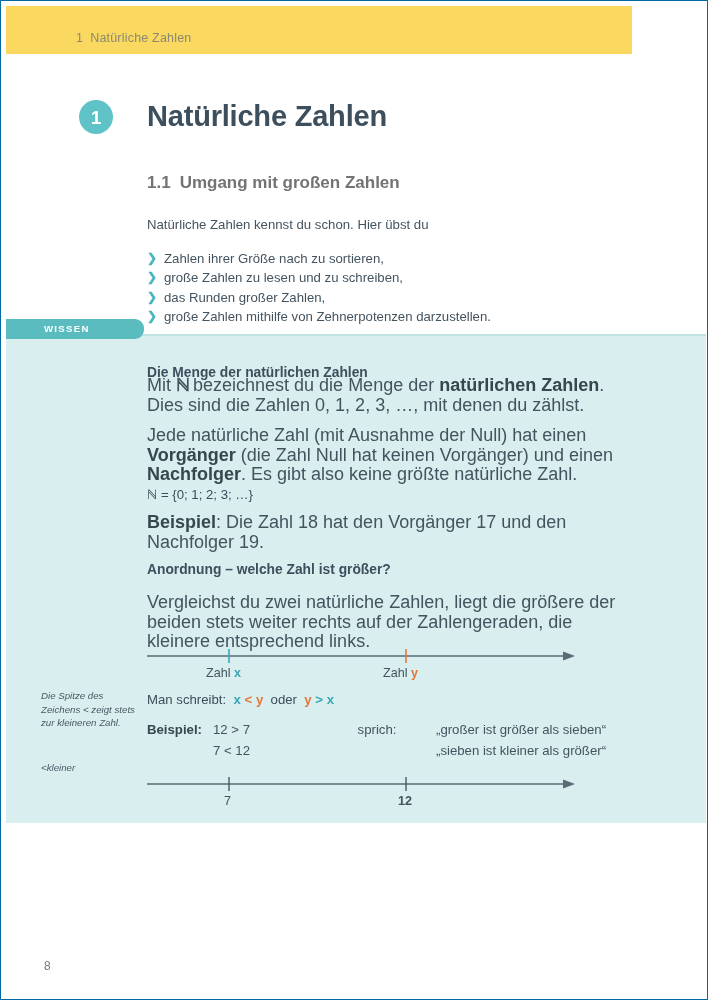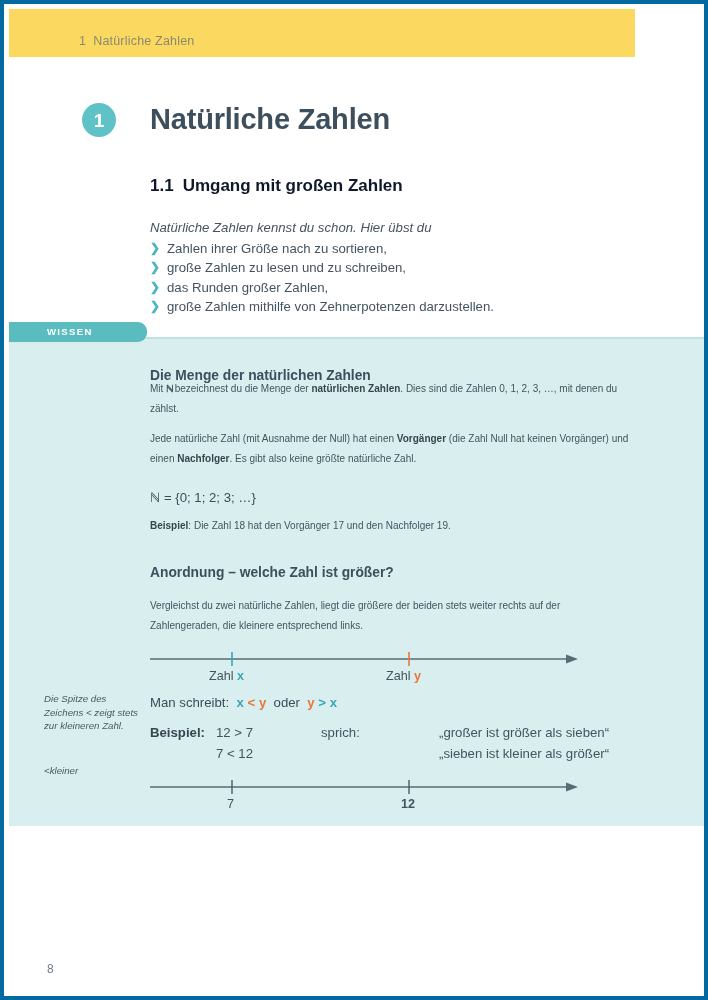--- a/index.html
+++ b/index.html
@@ -15,21 +15,21 @@
     font-family: "Liberation Sans", sans-serif;
     color: #3c4c5a;
   }
 
   .page {
     position: absolute;
     left: 0; top: 0;
     width: 708px;
     height: 1000px;
     background: #ffffff;
-    border: 4px solid #0369a1;
+    border: 1px solid #0369a1;
     box-sizing: border-box;
     overflow: hidden;
   }
 
   
   .running-head {
     position: absolute;
     left: 5px;
     top: 5px;
     width: 626px;
@@ -77,36 +77,36 @@
     white-space: nowrap;
   }
 
   
   .section-head {
     position: absolute;
     left: 146px;
     top: 172px;
     font-size: 17px;
     font-weight: bold;
-    color: #0f172a;
+    color: #737373;
     white-space: nowrap;
   }
   .section-num { margin-right: 9px; }
 
   
   .intro {
     position: absolute;
     left: 146px;
     top: 214px;
     width: 470px;
     font-size: 13.2px;
     line-height: 19.5px;
     color: #44545f;
   }
-  .intro-lead { margin: 0 0 1px 0; font-style: italic; }
+  .intro-lead { margin: 0 0 14px 0; }
   .intro-list {
     list-style: none;
     margin: 0;
     padding: 0;
   }
   .intro-list li {
     position: relative;
     padding-left: 17px;
     line-height: 19.5px;
   }
@@ -151,21 +151,21 @@
 
   .wx { left: 146px; position: absolute; }
 
   .box-h3 {
     font-size: 13.8px;
     font-weight: bold;
     color: #3d4f5d;
     white-space: nowrap;
   }
   .box-p {
-    font-size: 10px;
+    font-size: 18px;
     line-height: 19.5px;
     color: #44545f;
     width: 480px;
   }
   .box-p b { color: #37474f; }
 
   
   .p-h1   { top: 364px; text-align: right; }
   .p-t1   { top: 375px; }
   .p-t2   { top: 425px; }
@@ -186,21 +186,21 @@
 
   
   .bsp-table {
     border-collapse: collapse;
     font-size: 13.2px;
     color: #44545f;
   }
   .bsp-table td { padding: 0 0 2px 0; vertical-align: top; line-height: 19px; }
   .c-label { width: 66px; font-weight: bold; color: #37474f; }
   .c-expr  { width: 105px; }
-  .c-verb  { width: 118px; }
+  .c-verb  { width: 118px; text-align: center; }
 
   
   .margin-note {
     position: absolute;
     left: 40px;
     top: 688px;
     width: 96px;
     font-size: 9.7px;
     line-height: 13.5px;
     font-style: italic;

